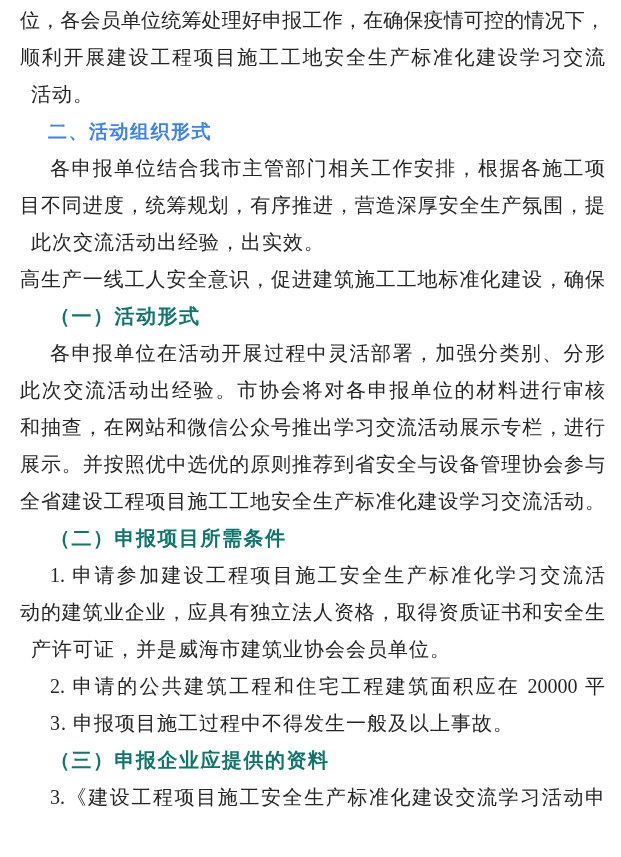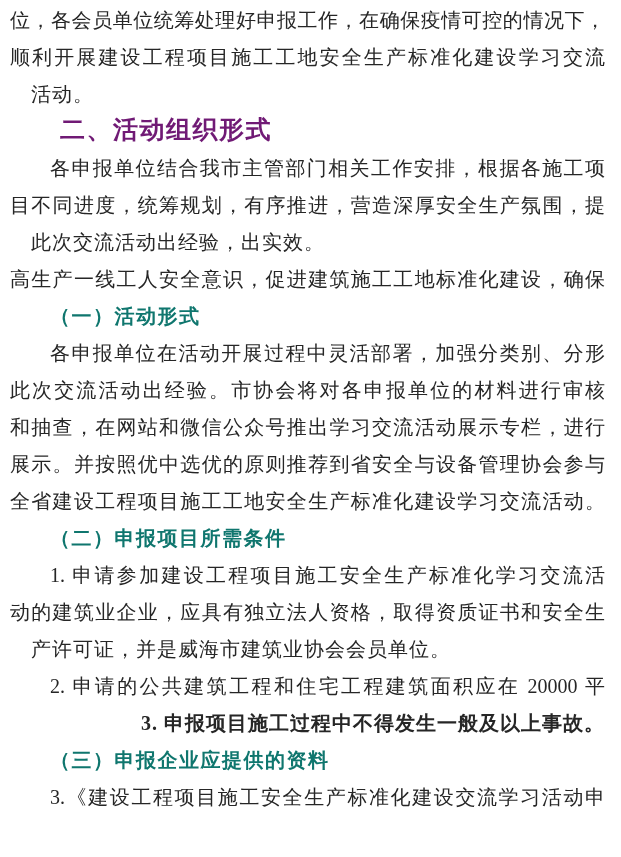--- a/index.html
+++ b/index.html
@@ -22,47 +22,47 @@
   }
   .line {
     white-space: pre-wrap;
     height: 37px;
     overflow: hidden;
   }
   
   .justify {
     text-align: justify;
     text-align-last: justify;
+    margin-left: 10px;
   }
   
   .first {
     text-indent: 2em;
     text-align: justify;
     text-align-last: justify;
   }
   
   .end {
     text-align: left;
     letter-spacing: 1px;
     margin-left: 21px;
   }
   
   .item {
     text-indent: 2em;
-    text-align: right;
+    text-align: left;
     letter-spacing: 1px;
-    font-weight: bold;
   }
   
   .heading-line {
     text-indent: 2em;
-    font-family: Liberation Mono, monospace;
+    font-family: Liberation Sans, sans-serif;
     font-weight: 700;
-    font-size: 25px;
-    color: #701a75;
+    font-size: 19px;
+    color: #3b82f6;
     letter-spacing: 1.5px;
   }
   
   .sub-line {
     text-indent: 2em;
     font-weight: 600;
     letter-spacing: 1.5px;
     color: #0f766e;
   }
 </style>

